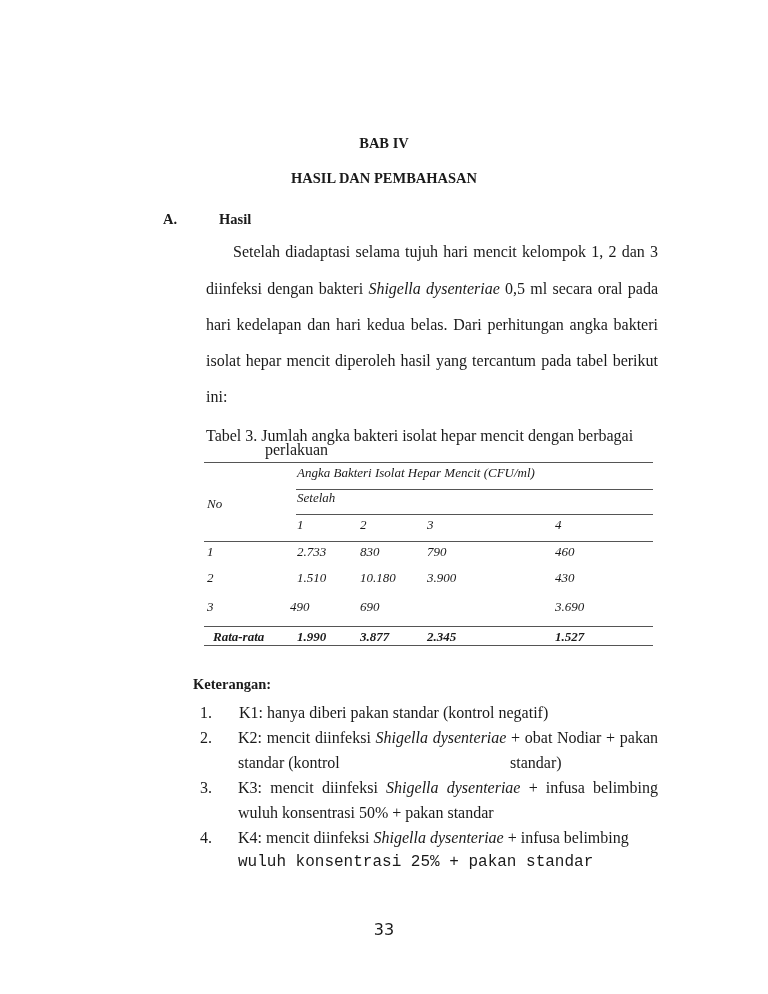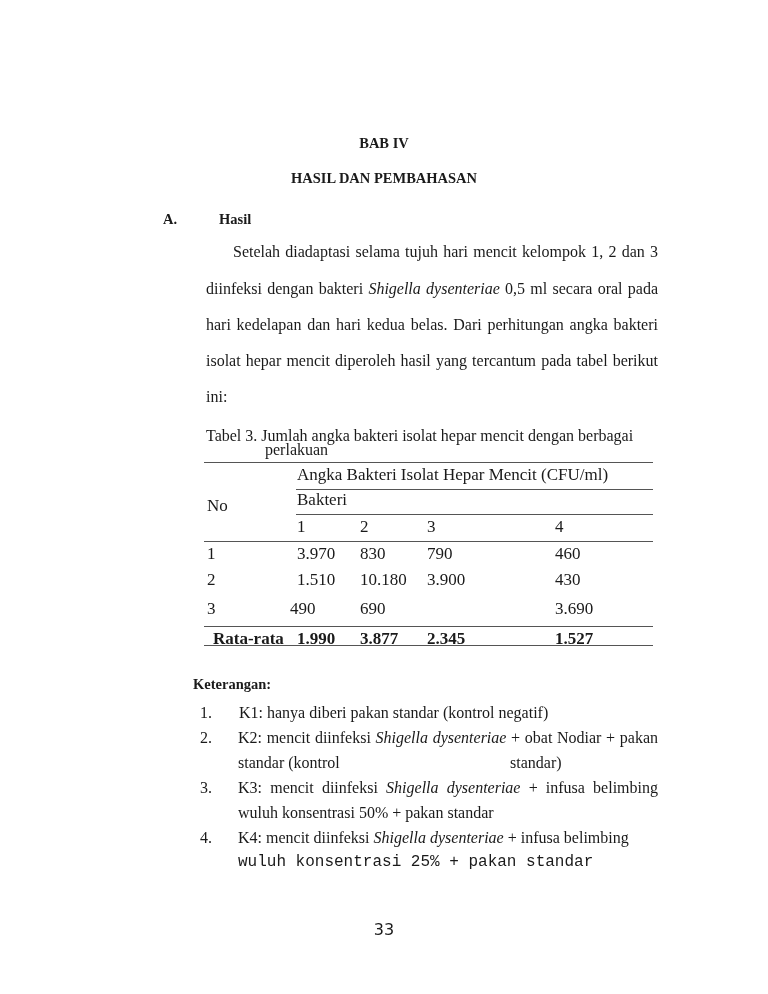--- a/index.html
+++ b/index.html
@@ -4,21 +4,21 @@
 <style>
   html, body { margin:0; padding:0; background:#ffffff; }
   body { width:768px; height:994px; position:relative; overflow:hidden;
          font-family:"Liberation Serif", serif; color:#1a1a1a; }
   .abs { position:absolute; }
   .center { left:0; width:768px; text-align:center; }
   .h { font-weight:bold; font-size:14.5px; }
   .p { font-size:16px; }
   .just { text-align:justify; text-align-last:justify; }
   .hline { position:absolute; height:0; border-top:1px solid #555; }
-  .cell { position:absolute; font-size:17px; }
+  .cell { position:absolute; font-size:13px;font-style:italic; }
   .b { font-weight:bold; }
   .pagenum { font-family:"DejaVu Sans", sans-serif; font-size:16px; }
 </style>
 </head>
 <body>
 
 <div class="abs center h" style="top:135px;">BAB IV</div>
 <div class="abs center h" style="top:170px;">HASIL DAN PEMBAHASAN</div>
 
 <div class="abs h" style="left:163px; top:211px;">A.</div>
@@ -33,31 +33,31 @@
 </div>
 
 <div class="abs p" style="left:206px; top:427px;">Tabel 3. Jumlah angka bakteri isolat hepar mencit dengan berbagai</div>
 <div class="abs p" style="left:265px; top:441px;">perlakuan</div>
 
 <div>
   <div class="hline" style="left:204px; width:449px; top:462px;"></div>
   <div class="cell" style="left:297px; top:465px;">Angka Bakteri Isolat Hepar Mencit (CFU/ml)</div>
   <div class="hline" style="left:296px; width:357px; top:489px;"></div>
   <div class="cell" style="left:207px; top:496px;">No</div>
-  <div class="cell" style="left:297px; top:490px;">Bakteri</div>
+  <div class="cell" style="left:297px; top:490px;">Setelah</div>
   <div class="hline" style="left:296px; width:357px; top:514px;"></div>
   <div class="cell" style="left:297px; top:517px;">1</div>
   <div class="cell" style="left:360px; top:517px;">2</div>
   <div class="cell" style="left:427px; top:517px;">3</div>
   <div class="cell" style="left:555px; top:517px;">4</div>
   <div class="hline" style="left:204px; width:449px; top:541px;"></div>
 
   <div>
     <div class="cell" style="left:207px; top:544px;">1</div>
-    <div class="cell" style="left:297px; top:544px;">3.970</div>
+    <div class="cell" style="left:297px; top:544px;">2.733</div>
     <div class="cell" style="left:360px; top:544px;">830</div>
     <div class="cell" style="left:427px; top:544px;">790</div>
     <div class="cell" style="left:555px; top:544px;">460</div>
   </div>
   <div>
     <div class="cell" style="left:207px; top:570px;">2</div>
     <div class="cell" style="left:297px; top:570px;">1.510</div>
     <div class="cell" style="left:360px; top:570px;">10.180</div>
     <div class="cell" style="left:427px; top:570px;">3.900</div>
     <div class="cell" style="left:555px; top:570px;">430</div>

